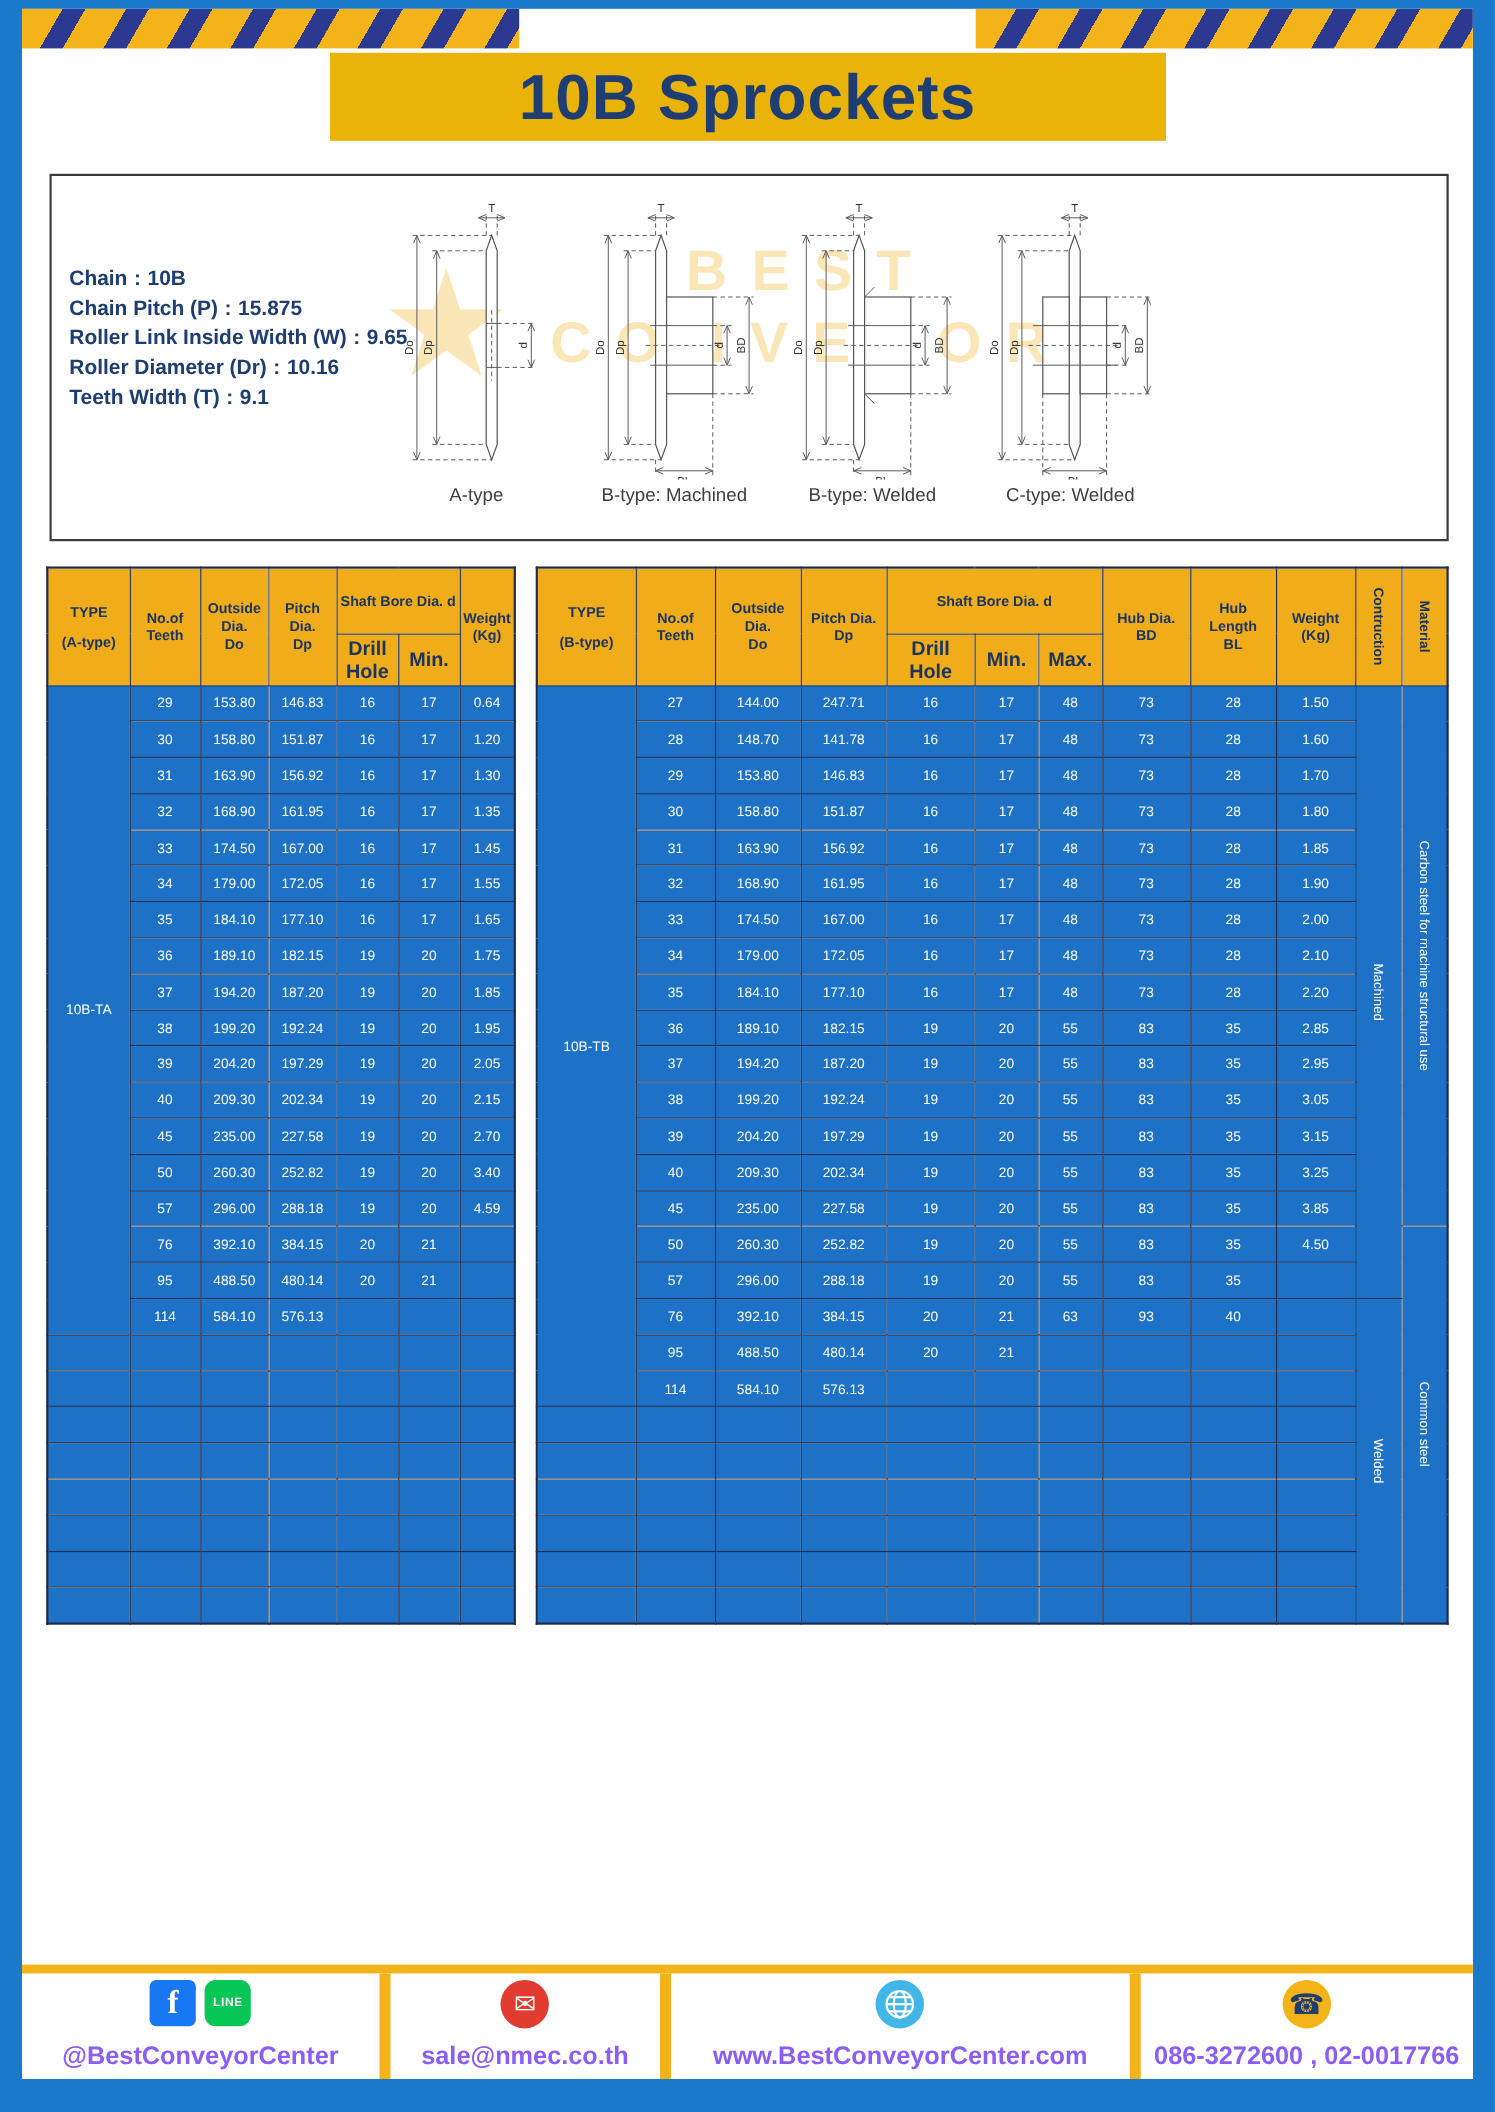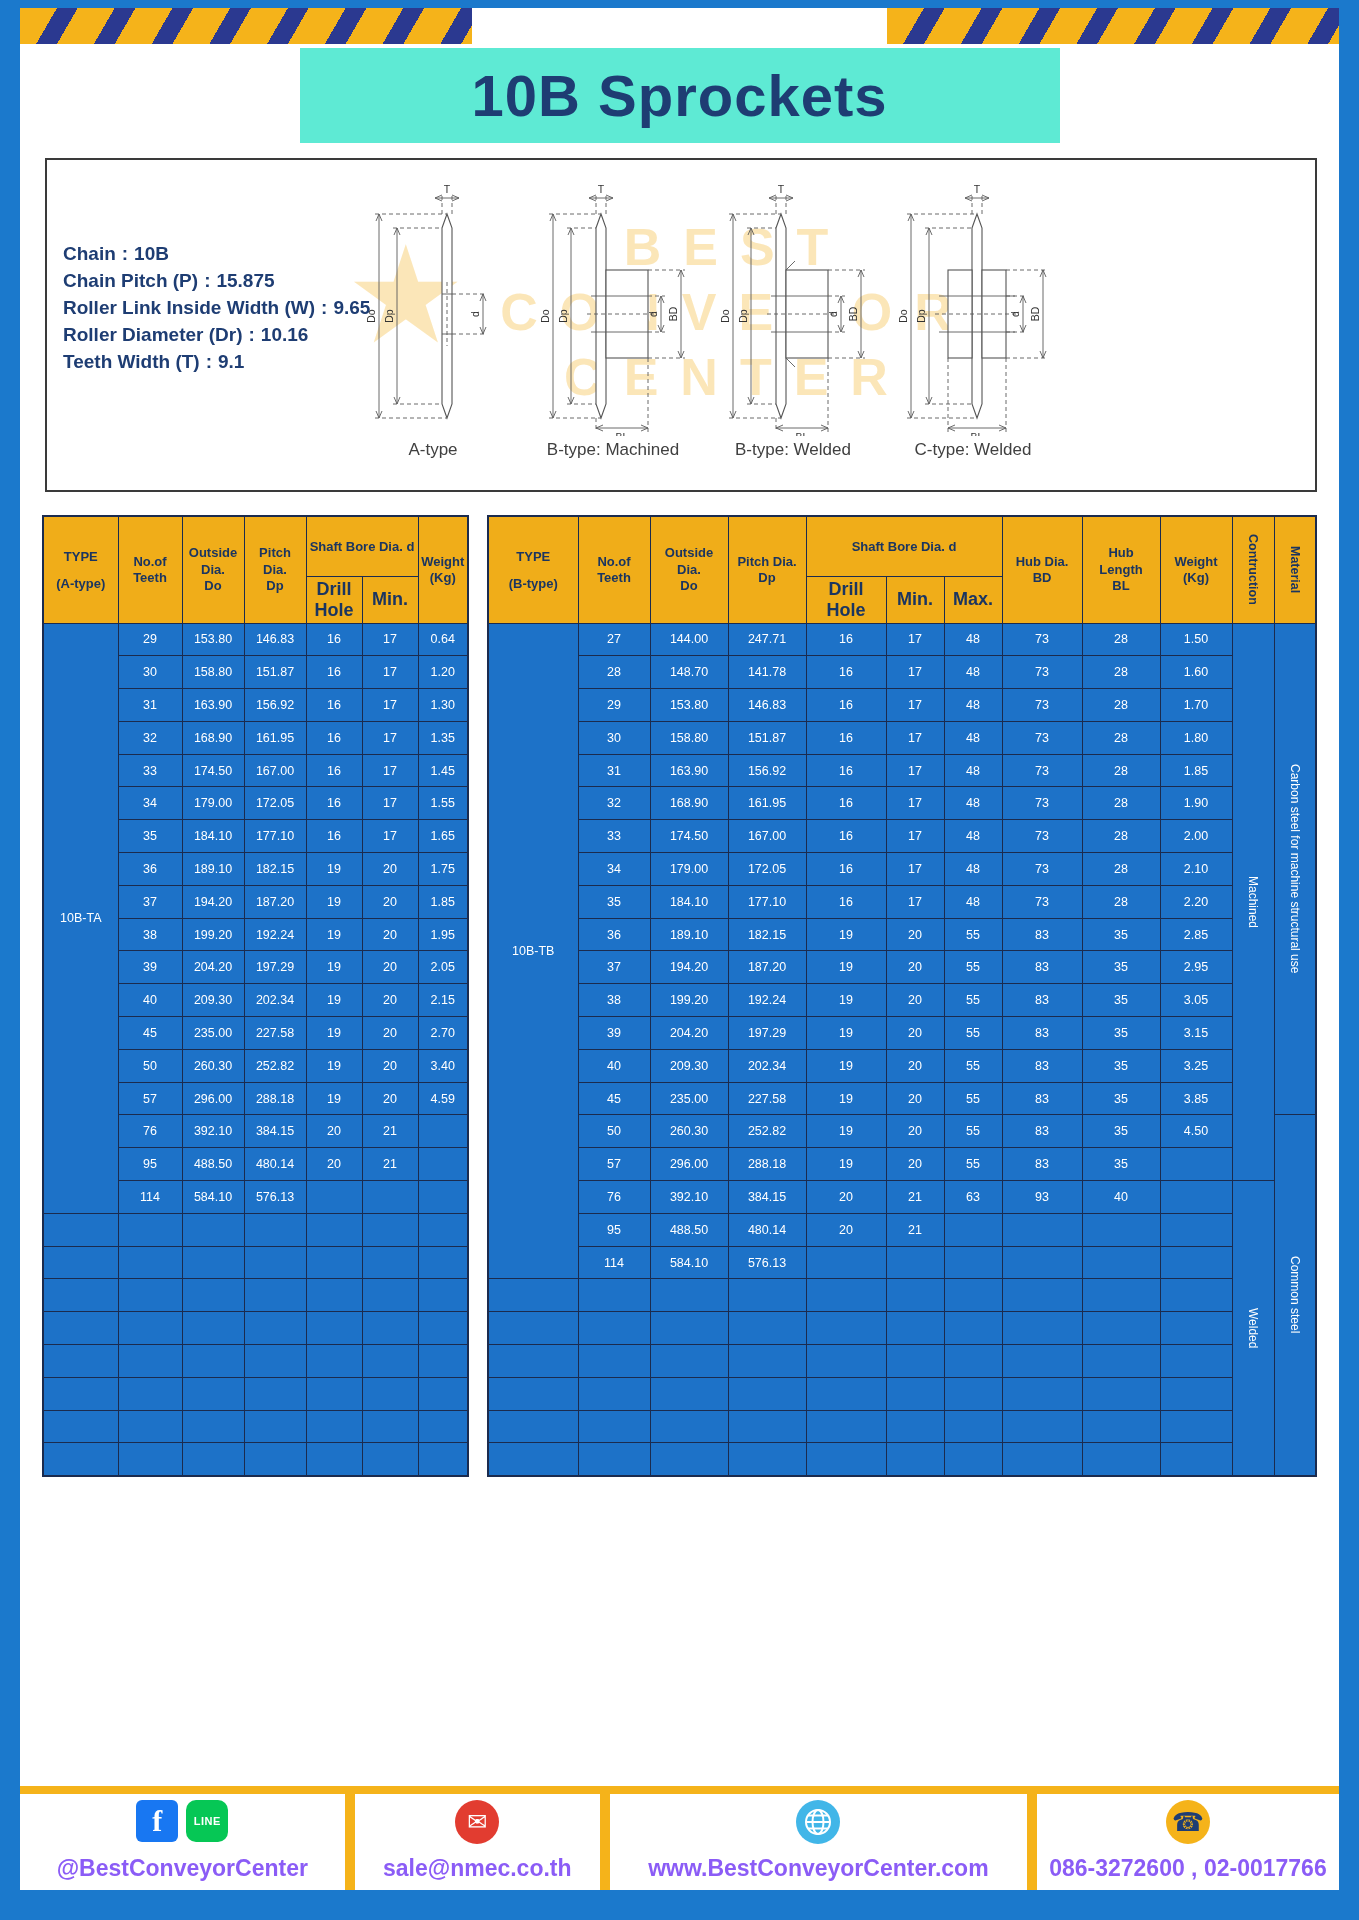--- a/index.html
+++ b/index.html
@@ -12,21 +12,21 @@
   .page{position:absolute;left:20px;right:20px;top:8px;bottom:30px;background:#ffffff;overflow:hidden;}
 
   
   .hazard{position:absolute;top:0;height:36px;
     background:repeating-linear-gradient(120deg,#f5b31a 0 32px,#2b3990 32px 50px);}
   .hazard.left{left:0;width:452px;}
   .hazard.right{right:0;width:452px;}
 
   
   .title-banner{position:absolute;top:40px;left:50%;transform:translateX(-50%);
-    width:760px;height:95px;background:#5eead4;display:flex;align-items:center;justify-content:center;}
+    width:760px;height:80px;background:#eab308;display:flex;align-items:center;justify-content:center;}
   .title-banner h1{margin:0;font-size:58px;font-weight:bold;color:#1e3d73;letter-spacing:1px;}
 
   
   .spec-box{position:absolute;left:25px;top:150px;width:1268px;height:330px;
     border:2px solid #3a3a3a;background:#fff;}
   .watermark{position:absolute;left:390px;top:55px;width:600px;text-align:center;
     color:#f7c863;opacity:.45;z-index:1;font-weight:bold;pointer-events:none;}
   .watermark .wm-star{position:absolute;left:-85px;top:20px;font-size:120px;line-height:1;}
   .watermark .wm-line{font-size:52px;letter-spacing:22px;line-height:1.25;}
   .specs{position:absolute;left:16px;top:80px;z-index:2;}
@@ -85,21 +85,20 @@
 
   <div class="title-banner">
     <h1>10B Sprockets</h1>
   </div>
 
   <div class="spec-box">
     <div class="watermark">
       <div class="wm-star">★</div>
       <div class="wm-line">BEST</div>
       <div class="wm-line">CONVEYOR</div>
-      <div class="wm-line">CENTER</div>
     </div>
 
     <div class="specs">
       <div class="spec-line"><span>Chain</span><span class="spec-sep">:</span><span>10B</span></div>
       <div class="spec-line"><span>Chain Pitch (P)</span><span class="spec-sep">:</span><span>15.875</span></div>
       <div class="spec-line"><span>Roller Link Inside Width (W)</span><span class="spec-sep">:</span><span>9.65</span></div>
       <div class="spec-line"><span>Roller Diameter (Dr)</span><span class="spec-sep">:</span><span>10.16</span></div>
       <div class="spec-line"><span>Teeth Width (T)</span><span class="spec-sep">:</span><span>9.1</span></div>
     </div>
 

